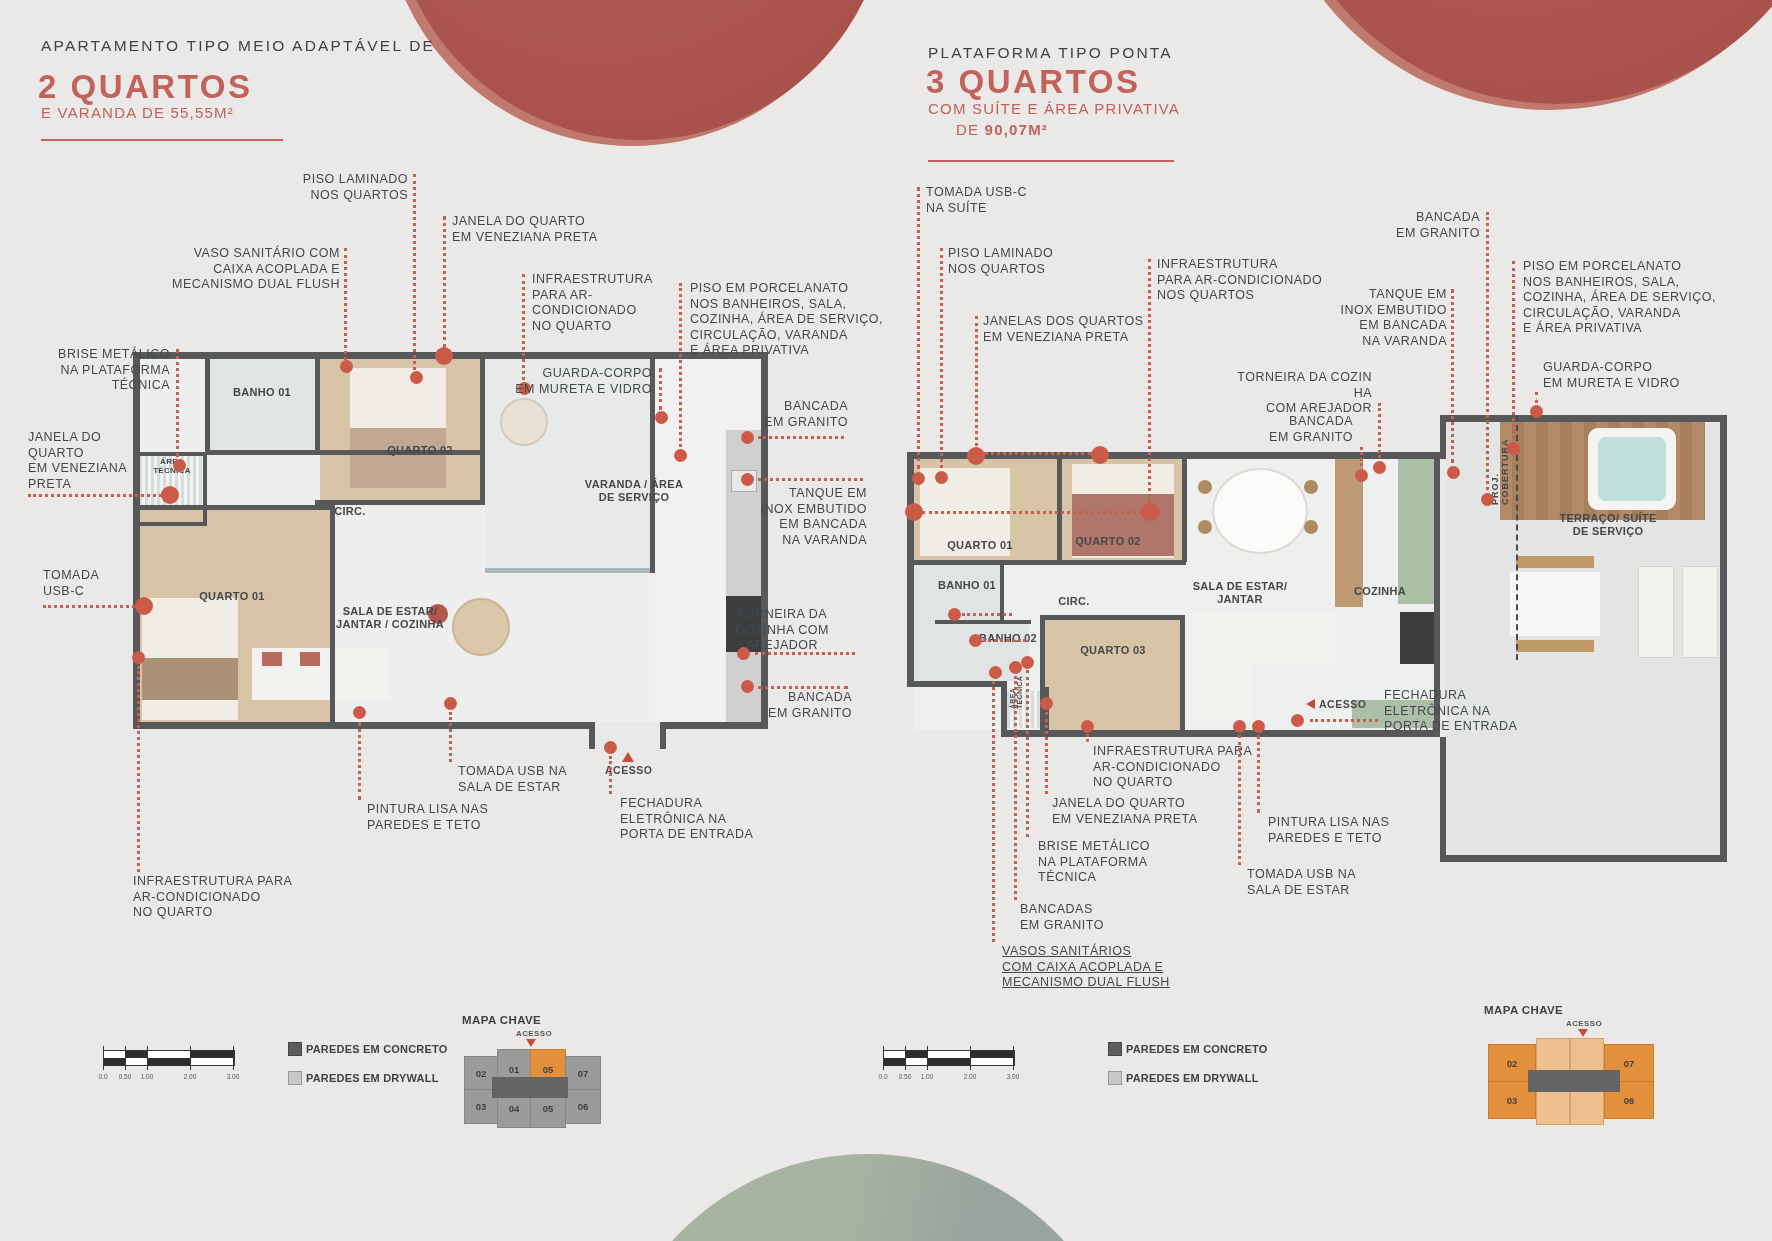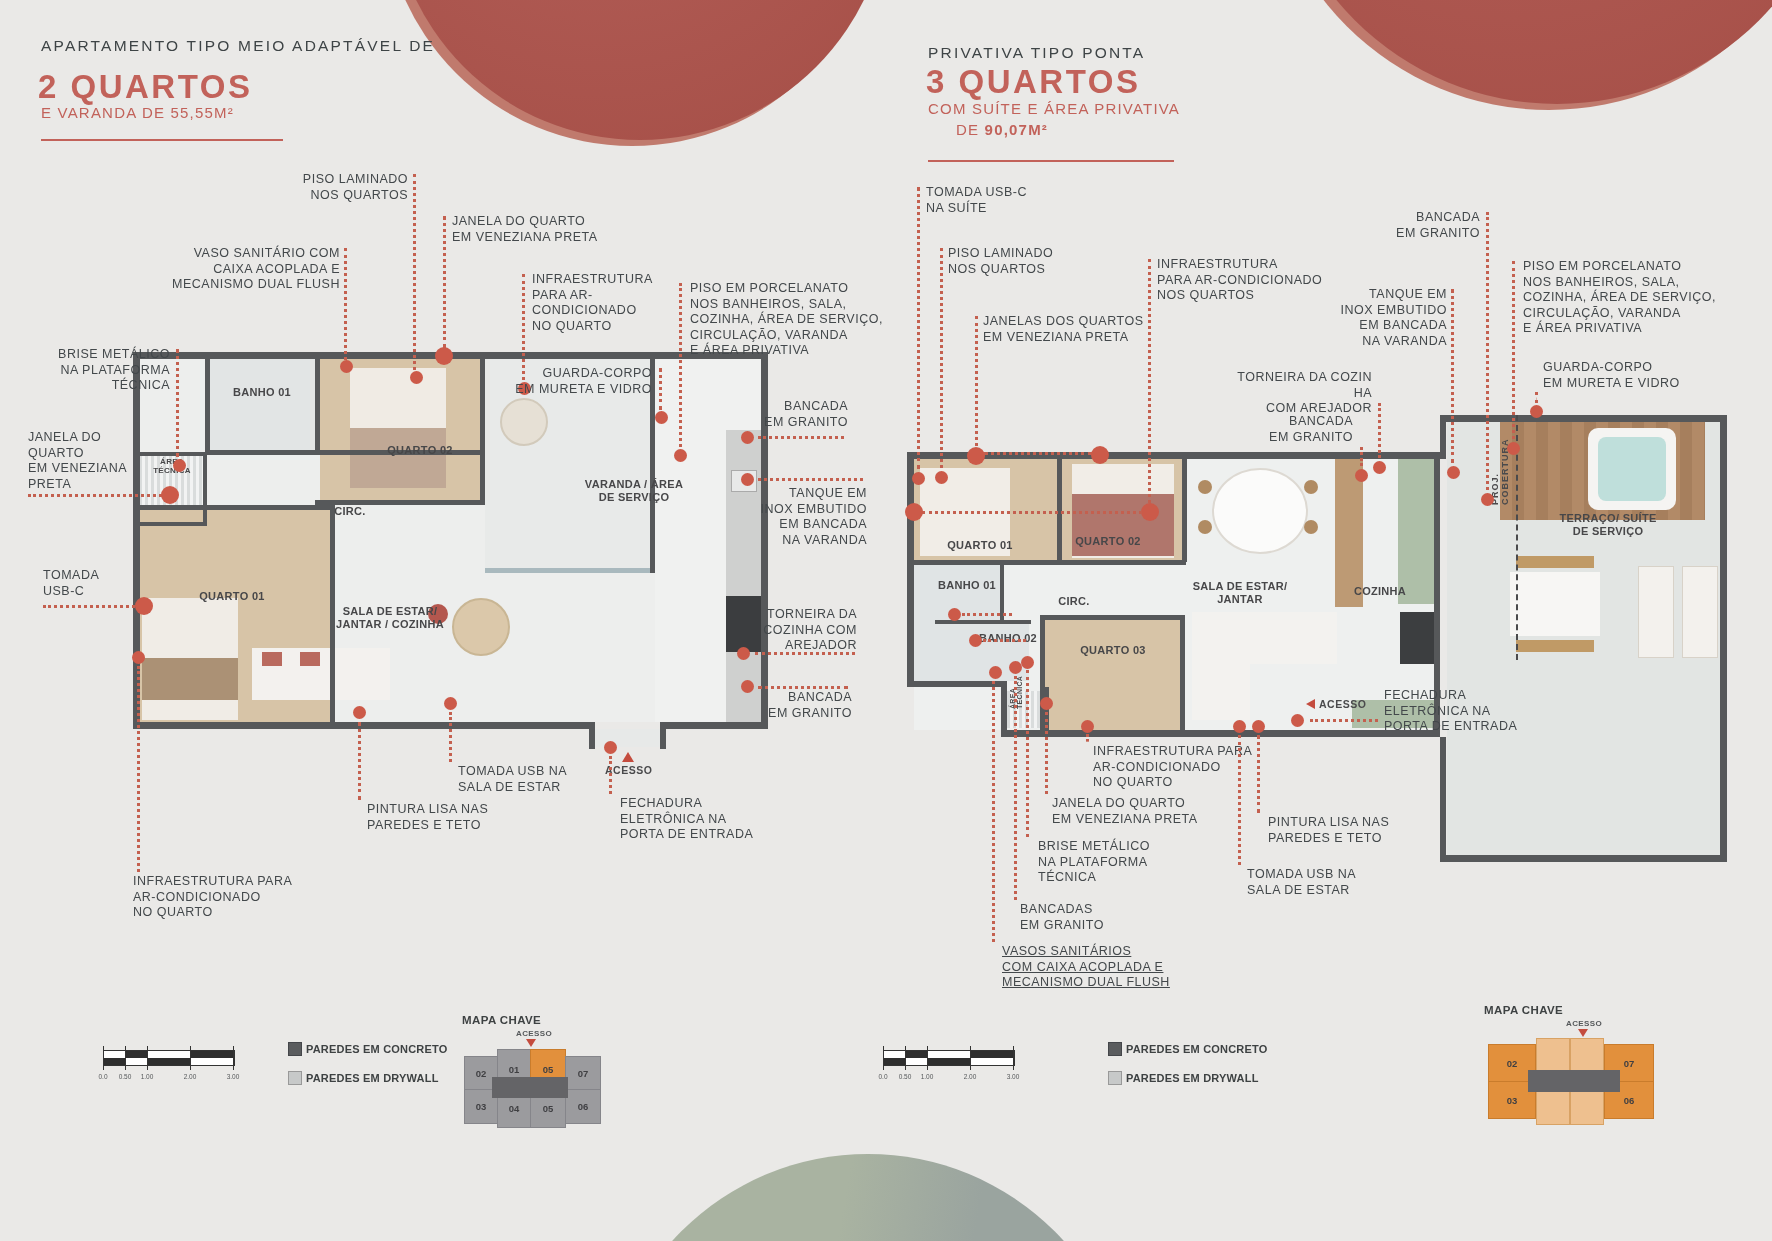--- a/index.html
+++ b/index.html
@@ -58,21 +58,21 @@
   <div class="circ" style="left:391px;top:-358px;width:498px;height:498px;background:radial-gradient(circle at 42% 30%,#b4605a,#a54e46);"></div>
   <div class="circ" style="left:1263px;top:-462px;width:572px;height:572px;background:#c07a6d;"></div>
   <div class="circ" style="left:1271px;top:-468px;width:572px;height:572px;background:radial-gradient(circle at 42% 30%,#b4605a,#a54e46);"></div>
   <div class="circ" style="left:604px;top:1154px;width:528px;height:528px;background:linear-gradient(100deg,#a9b3a1 40%,#9aa49f 62%);"></div>
 
   <div class="eyebrow" style="left:41px;top:37px;">APARTAMENTO TIPO MEIO ADAPTÁVEL DE</div>
   <div class="headline" style="left:38px;top:68px;">2 QUARTOS</div>
   <div class="subline" style="left:41px;top:104px;">E VARANDA DE 55,55M²</div>
   <div class="divider" style="left:41px;top:139px;width:242px;"></div>
 
-  <div class="eyebrow" style="left:928px;top:44px;">PRIVATIVA TIPO PONTA</div>
+  <div class="eyebrow" style="left:928px;top:44px;">PLATAFORMA TIPO PONTA</div>
   <div class="headline" style="left:926px;top:63px;">3 QUARTOS</div>
   <div class="subline" style="left:928px;top:100px;">COM SUÍTE E ÁREA PRIVATIVA</div>
   <div class="subline" style="left:928px;top:121px;margin-left:28px;">
     <span>DE </span><span style="font-weight:bold;">90,07M²</span>
   </div>
   <div class="divider" style="left:928px;top:160px;width:246px;"></div>
 
   <div class="floor" style="left:140px;top:359px;width:621px;height:363px;background:#edeeed;"></div>
   <div class="floor" style="left:210px;top:359px;width:105px;height:91px;background:#e2e5e5;"></div>
   <div class="floor" style="left:320px;top:359px;width:160px;height:141px;background:#d7c4a7;"></div>
@@ -188,21 +188,21 @@
   <div class="hl" style="left:758px;top:436px;width:86px;"></div>
   <div class="dot" style="left:747px;top:437px;"></div>
 
   <div class="ann ra" style="left:717px;top:486px;width:150px;">TANQUE EM
 INOX EMBUTIDO
 EM BANCADA
 NA VARANDA</div>
   <div class="hl" style="left:758px;top:478px;width:105px;"></div>
   <div class="dot" style="left:747px;top:479px;"></div>
 
-  <div class="ann ra" style="left:707px;top:607px;width:150px;">TORNEIRA DA
+  <div class="ann ra" style="left:707px;top:607px;width:150px;text-align:center;">TORNEIRA DA
 COZINHA COM
 AREJADOR</div>
   <div class="hl" style="left:755px;top:652px;width:100px;"></div>
   <div class="dot" style="left:743px;top:653px;"></div>
 
   <div class="ann ra" style="left:702px;top:690px;width:150px;">BANCADA
 EM GRANITO</div>
   <div class="hl" style="left:758px;top:686px;width:90px;"></div>
   <div class="dot" style="left:747px;top:686px;"></div>
 

